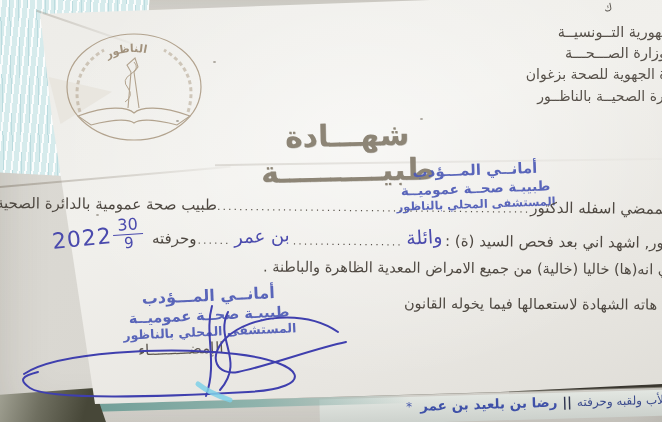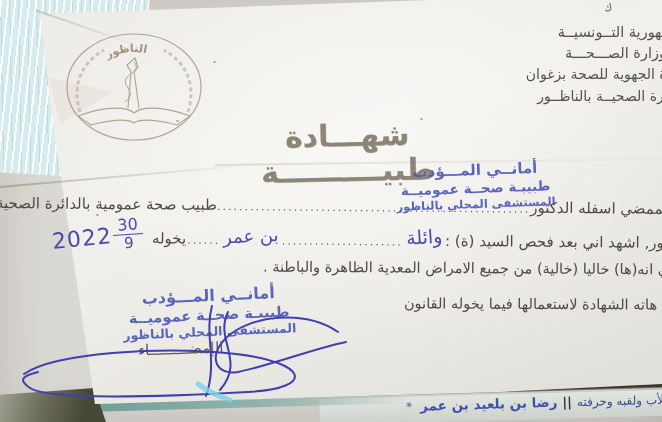--- a/index.html
+++ b/index.html
@@ -145,21 +145,21 @@
     <span class="dots">......................................................................</span>
     <span>طبيب صحة عمومية بالدائرة الصحية</span>
   </div>
 
   <div class="bodyline" style="top:227px;right:-32px;width:702px;transform:rotate(.5deg)">
     <span>الناظور, اشهد اني بعد فحص السيد (ة) :</span>
     <span class="hw hw-name1">وائلة</span>
     <span class="dots">........................</span>
     <span class="hw hw-name2">بن عمر</span>
     <span class="dots fixed" style="width:34px">..........</span>
-    <span>يخوله</span>
+    <span>وحرفته</span>
     <span style="flex:0 0 160px"></span>
   </div>
   <div class="hw date-year">2022</div>
   <div class="hw date-frac">
     <div class="day">30</div>
     <div class="mon">9</div>
   </div>
 
   <div class="print" style="top:260px;right:-12px;font-size:14.5px;transform:rotate(.4deg)">لي انه(ها) خاليا (خالية) من جميع الامراض المعدية الظاهرة والباطنة .</div>
   <div class="print" style="top:296px;right:-12px;font-size:14.5px;transform:rotate(.3deg)">له هاته الشهادة لاستعمالها فيما يخوله القانون</div>

